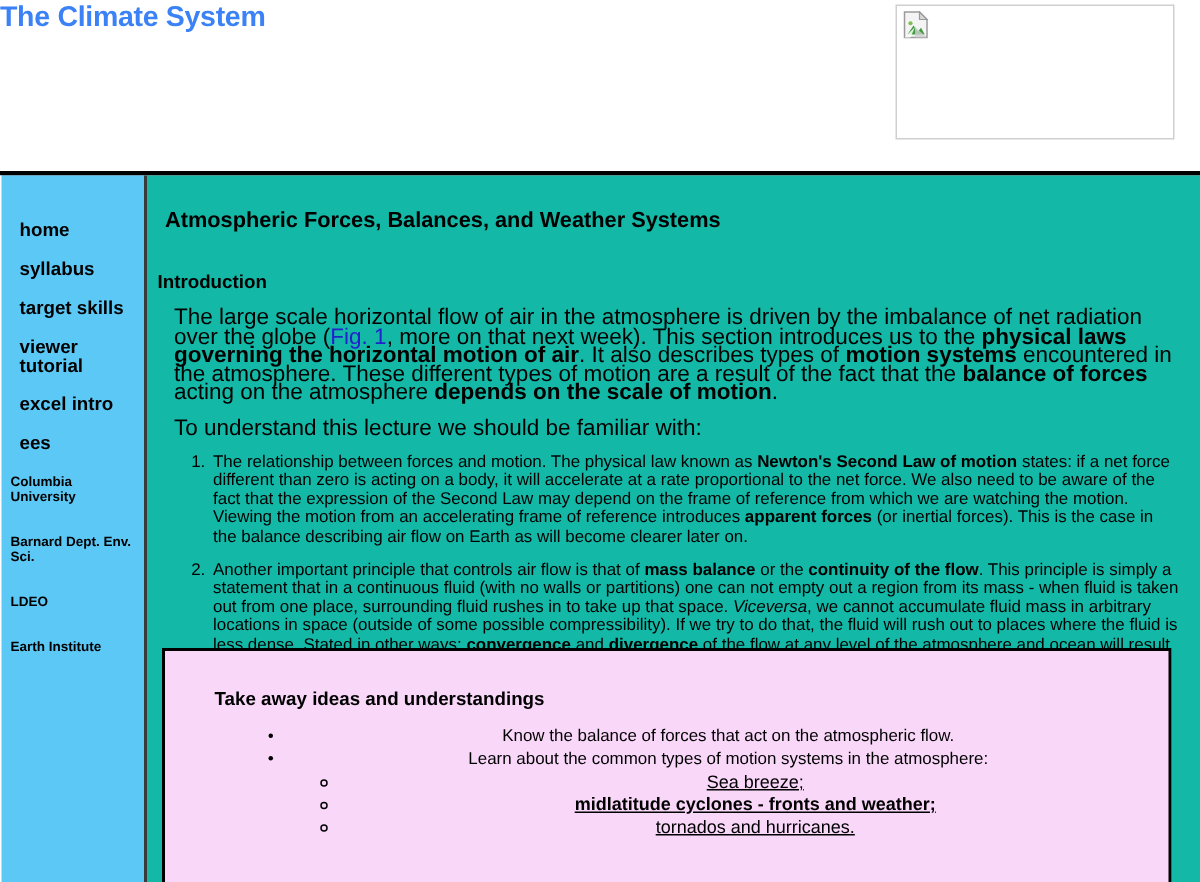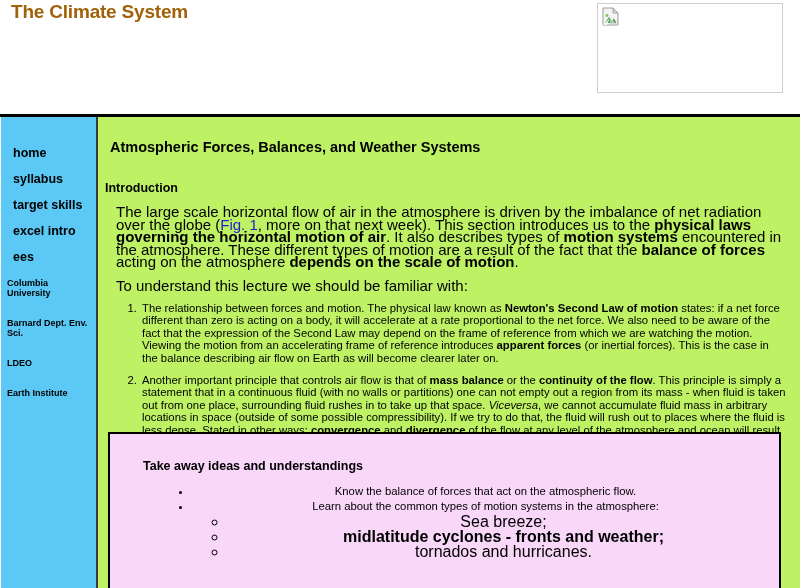--- a/index.html
+++ b/index.html
@@ -18,26 +18,26 @@
     position: relative;
   }
 
   
   #header {
     position: relative;
     height: 110px;
   }
   #site-title {
     position: absolute;
-    left: 11px;
+    left: 0;
     top: 1px;
     margin: 0;
     font-size: 19px;
     font-weight: bold;
-    color: #a16207;
+    color: #3b82f6;
     letter-spacing: -0.2px;
   }
   #course-code {
     position: absolute;
     left: 8px;
     top: 31px;
     margin: 0;
     font-size: 14.5px;
     font-weight: bold;
     color: #000;
@@ -125,21 +125,21 @@
     margin-bottom: 20px;
     cursor: pointer;
   }
   .nav-spacer-top { margin-top: 14px; }
 
   
   #main {
     flex: 1;
     padding: 0;
     position: relative;
-    background: #bef264;
+    background: #14b8a6;
   }
   #content-heading {
     margin: 22px 0 0 12px;
     font-size: 14.5px;
     font-weight: bold;
     color: #000;
   }
   #intro-heading {
     margin: 26px 0 0 7px;
     font-size: 12.5px;
@@ -193,22 +193,23 @@
     list-style-type: disc;
     font-size: 11.3px;
     line-height: 13px;
     text-align: center;
   }
   ul.takeaway-list > li { margin-bottom: 2px; }
   ul.takeaway-sublist {
     margin: 2px 0 0 0;
     padding-left: 36px;
     list-style-type: circle;
-    font-size: 16px;
+    font-size: 12px;
     line-height: 13px;
+    text-decoration: underline;
   }
   ul.takeaway-sublist > li { margin-bottom: 2px; }
   ul.takeaway-sublist > li.bold { font-weight: bold; }
 </style>
 </head>
 <body>
 
 <div id="header">
   <h1 id="site-title">The Climate System</h1>
 
@@ -225,20 +226,22 @@
 
   <hr id="header-rule">
 </div>
 
 <div id="page-body">
 
   <nav id="sidebar">
     <a class="nav-main" href="#">home</a>
     <a class="nav-main" href="#">syllabus</a>
     <a class="nav-main" href="#">target skills</a>
+    <a class="nav-main two-line" href="#" style="white-space:pre-line;">viewer
+tutorial</a>
     <a class="nav-main" href="#">excel intro</a>
     <a class="nav-main" href="#">ees</a>
 
     <a class="nav-sub nav-spacer-top" href="#">Columbia University</a>
     <a class="nav-sub" href="#">Barnard Dept. Env. Sci.</a>
     <a class="nav-sub" href="#">LDEO</a>
     <a class="nav-sub" href="#">Earth Institute</a>
   </nav>
 
   <main id="main">

